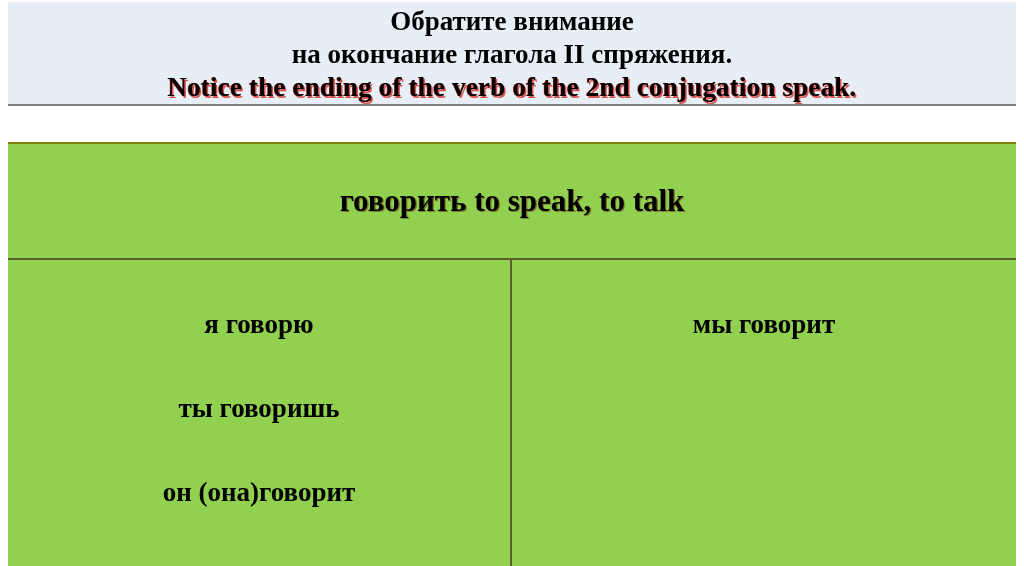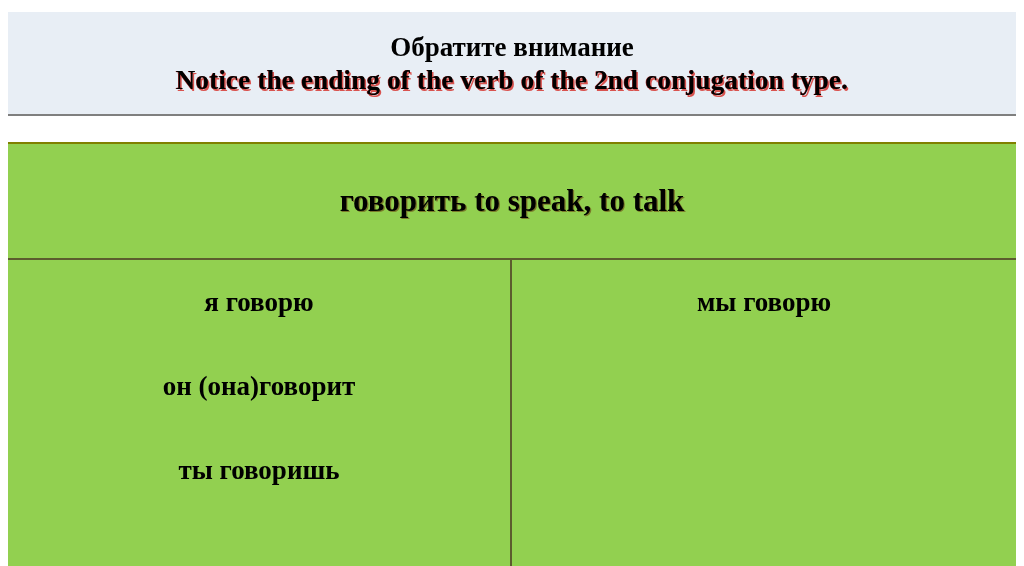--- a/index.html
+++ b/index.html
@@ -17,21 +17,21 @@
     position: relative;
     width: 1024px;
     height: 566px;
     background: #ffffff;
     box-sizing: border-box;
   }
   
   .header-panel {
     position: absolute;
     left: 8px;
-    top: 12px;
+    top: 2px;
     width: 1008px;
     height: 104px;
     background: #e8eef5;
     border-bottom: 2px solid #7f7f7f;
     box-sizing: border-box;
     display: flex;
     flex-direction: column;
     align-items: center;
     justify-content: center;
     padding-top: 2px;
@@ -78,20 +78,21 @@
     white-space: nowrap;
   }
   .conj-grid {
     display: flex;
     height: 306px;
     box-sizing: border-box;
   }
   .conj-col {
     width: 50%;
     box-sizing: border-box;
+    padding-top: 22px;
     display: flex;
     flex-direction: column;
     align-items: center;
   }
   .conj-col.left {
     border-right: 2px solid #5c5c2e;
   }
   .conj-item {
     font-weight: bold;
     font-size: 27px;
@@ -117,37 +118,38 @@
 </head>
 <body>
 
 <div class="slide">
 
   <div class="edge-left"></div>
   <div class="edge-right"></div>
 
   <div class="header-panel">
     <div class="header-line">Обратите внимание</div>
-    <div class="header-line english">Notice the ending of the verb of the 2nd conjugation type.</div>
+    <div class="header-line">на окончание глагола II спряжения.</div>
+    <div class="header-line english">Notice the ending of the verb of the 2nd conjugation speak.</div>
   </div>
 
   <div class="green-table">
 
     <div class="verb-row">
       <div class="verb-title">говорить to speak, to talk</div>
     </div>
 
     <div class="conj-grid">
 
       <div class="conj-col left">
         <div class="conj-item">я говорю</div>
+        <div class="conj-item">ты говоришь</div>
         <div class="conj-item">он (она)говорит</div>
-        <div class="conj-item">ты говоришь</div>
       </div>
 
       <div class="conj-col right">
-        <div class="conj-item">мы говорю</div>
+        <div class="conj-item">мы говорит</div>
       </div>
 
     </div>
   </div>
 
 </div>
 
 </body></html>

